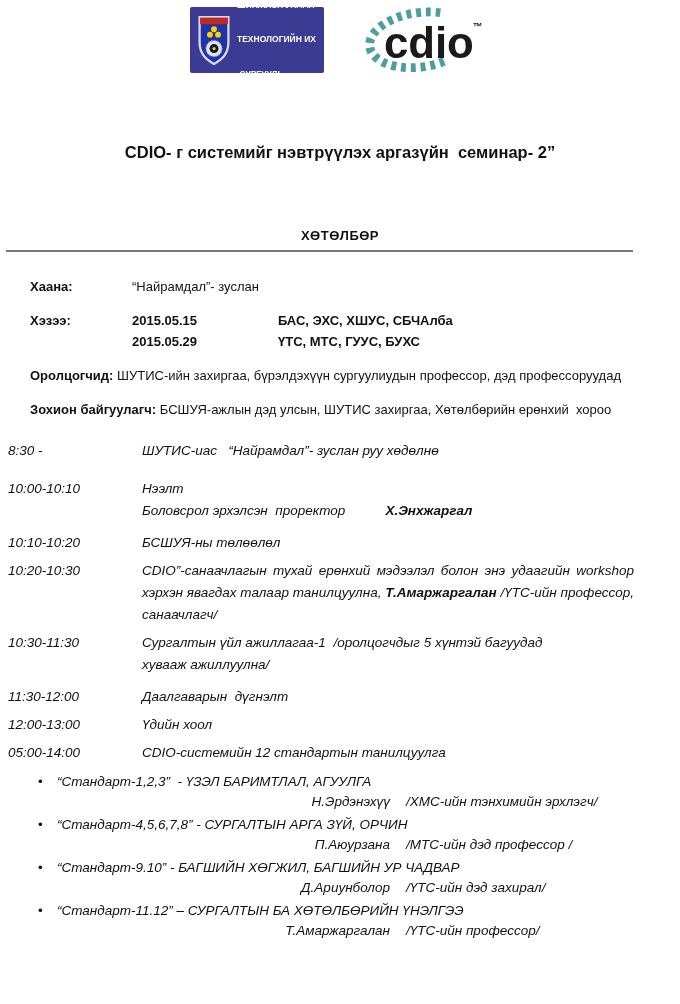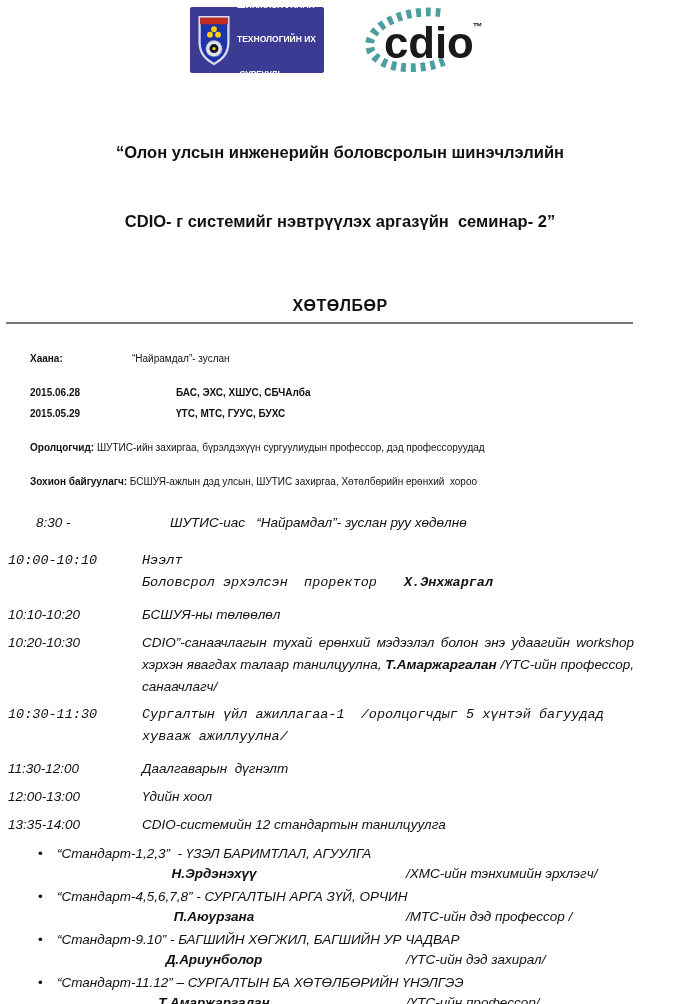--- a/index.html
+++ b/index.html
@@ -11,49 +11,49 @@
   
   .logos { display:flex; justify-content:center; align-items:flex-start; gap:18px; padding-top:7px; }
   .uni-logo {
     width:134px; height:66px; background:#3b3b93; border-radius:2px;
     display:flex; align-items:center; gap:5px; padding:4px 6px; box-sizing:border-box;
   }
   .uni-text { color:#ffffff; font-weight:bold; font-size:8.5px; line-height:1.35; white-space:pre-wrap; }
   .cdio-logo { position:relative; width:148px; height:70px; margin-top:-2px; }
   
   .title { text-align:center; font-weight:bold; font-size:16.5px; line-height:23px; margin-top:20px; white-space:pre-wrap; }
-  .program-heading { text-align:center; font-weight:bold; font-size:16px; margin-top:18px; letter-spacing:0.5px; }
+  .program-heading { text-align:center; font-weight:bold; font-size:13px; margin-top:18px; letter-spacing:0.5px; }
   .rule { border:none; border-top:2px solid #777777; margin:7px 47px 0 6px; }
   
-  .info { margin:24px 28px 0 30px; font-size:10px; line-height:21px; }
+  .info { margin:24px 28px 0 30px; font-size:13px; line-height:21px; }
   .info-row { margin-bottom:13px; }
   .info-label { font-weight:bold; display:inline-block; width:102px; vertical-align:top; }
   .val { white-space:pre-wrap; }
   .when { display:flex; }
   .when-rows { display:flex; flex-direction:column; }
   .when-row { display:flex; }
   .when-date { font-weight:bold; width:122px; white-space:pre-wrap; }
   .when-orgs { font-weight:bold; white-space:pre-wrap;margin-left:24px; }
   .flowtext { display:inline; white-space:pre-wrap; }
   
   .schedule { margin-top:20px; font-style:italic; font-size:13.5px; line-height:22px; }
   .s-row { display:grid; grid-template-columns:134px 1fr; padding-left:8px; padding-right:46px; margin-bottom:14px; }
   .s-time { white-space:pre-wrap; }
   .desc { white-space:pre-wrap; }
   .justify { white-space:normal; text-align:justify; }
   .name { font-weight:bold; font-style:italic; }
-  .mb8 { margin-bottom:8px; } .mb6 { margin-bottom:6px; } .mb10 { margin-bottom:10px;font-family:Liberation Mono, monospace; } .mb16 { margin-bottom:16px;margin-left:28px; }
-  .name-gap { margin-left:27px; }
+  .mb8 { margin-bottom:8px; } .mb6 { margin-bottom:6px; } .mb10 { margin-bottom:10px; } .mb16 { margin-bottom:16px; }
+  .name-gap { margin-left:40px; }
   
   .standards { list-style:none; margin:8px 0 0 0; padding:0 30px 0 38px; font-style:italic; font-size:13.5px; line-height:20px; }
   .std { margin-bottom:3px; }
   .std-title { white-space:pre-wrap; }
   .std-title::before { content:"•"; display:inline-block; width:19px; font-style:normal; }
   .std-who { display:flex; }
-  .std-name { width:352px; text-align:center; font-weight:bold; white-space:pre-wrap; }
+  .std-name { width:352px; text-align:right; font-weight:normal; white-space:pre-wrap; }
   .std-role { margin-left:16px; white-space:pre-wrap; }
 </style>
 </head>
 <body>
 
 <div class="page">
 
   <div class="logos">
     <div class="uni-logo">
       <svg viewBox="0 0 40 58" width="36" height="53">
@@ -75,35 +75,35 @@
     <div class="cdio-logo">
       <svg viewBox="0 0 150 72" width="148" height="70">
         <path d="M 100 8 A 52 28 -8 1 0 104 58" fill="none" stroke="#4d9ea0" stroke-width="9" stroke-dasharray="5 5"></path>
         <text x="42" y="54" font-size="45" font-weight="bold" fill="#1a1a1a">cdio</text>
         <text x="133" y="26" font-size="10" font-weight="bold" fill="#1a1a1a">™</text>
       </svg>
     </div>
   </div>
 
   <div class="title">
-    <div>“Олон улсын инженерийн боловсролын шинэчлэлийн</div>
     <div>CDIO- г системийг нэвтрүүлэх аргазүйн  семинар- 2”</div>
   </div>
 
   <div class="program-heading">ХӨТӨЛБӨР</div>
   <hr class="rule">
 
   <div class="info">
     <div class="info-row">
       <span class="info-label">Хаана:</span><span class="val">“Найрамдал”- зуслан</span>
     </div>
     <div class="info-row when">
+      <span class="info-label">Хэзээ:</span>
       <span class="when-rows">
         <span class="when-row">
-          <span class="when-date">2015.06.28</span>
+          <span class="when-date">2015.05.15</span>
           <span class="when-orgs">БАС, ЭХС, ХШУС, СБЧАлба</span>
         </span>
         <span class="when-row">
           <span class="when-date">2015.05.29</span>
           <span class="when-orgs">ҮТС, МТС, ГУУС, БУХС</span>
         </span>
       </span>
     </div>
     <div class="info-row">
       <b class="flowtext">Оролцогчид:</b>
@@ -152,21 +152,21 @@
       <span class="s-time">11:30-12:00</span>
       <span class="desc">Даалгаварын  дүгнэлт</span>
     </div>
 
     <div class="s-row mb6">
       <span class="s-time">12:00-13:00</span>
       <span class="desc">Үдийн хоол</span>
     </div>
 
     <div class="s-row mb8">
-      <span class="s-time">13:35-14:00</span>
+      <span class="s-time">05:00-14:00</span>
       <span class="desc">CDIO-системийн 12 стандартын танилцуулга</span>
     </div>
 
     <ul class="standards">
       <li class="std">
         <div class="std-title">“Стандарт-1,2,3”  - ҮЗЭЛ БАРИМТЛАЛ, АГУУЛГА</div>
         <div class="std-who">
           <span class="std-name">Н.Эрдэнэхүү</span>
           <span class="std-role">/ХМС-ийн тэнхимийн эрхлэгч/</span>
         </div>

